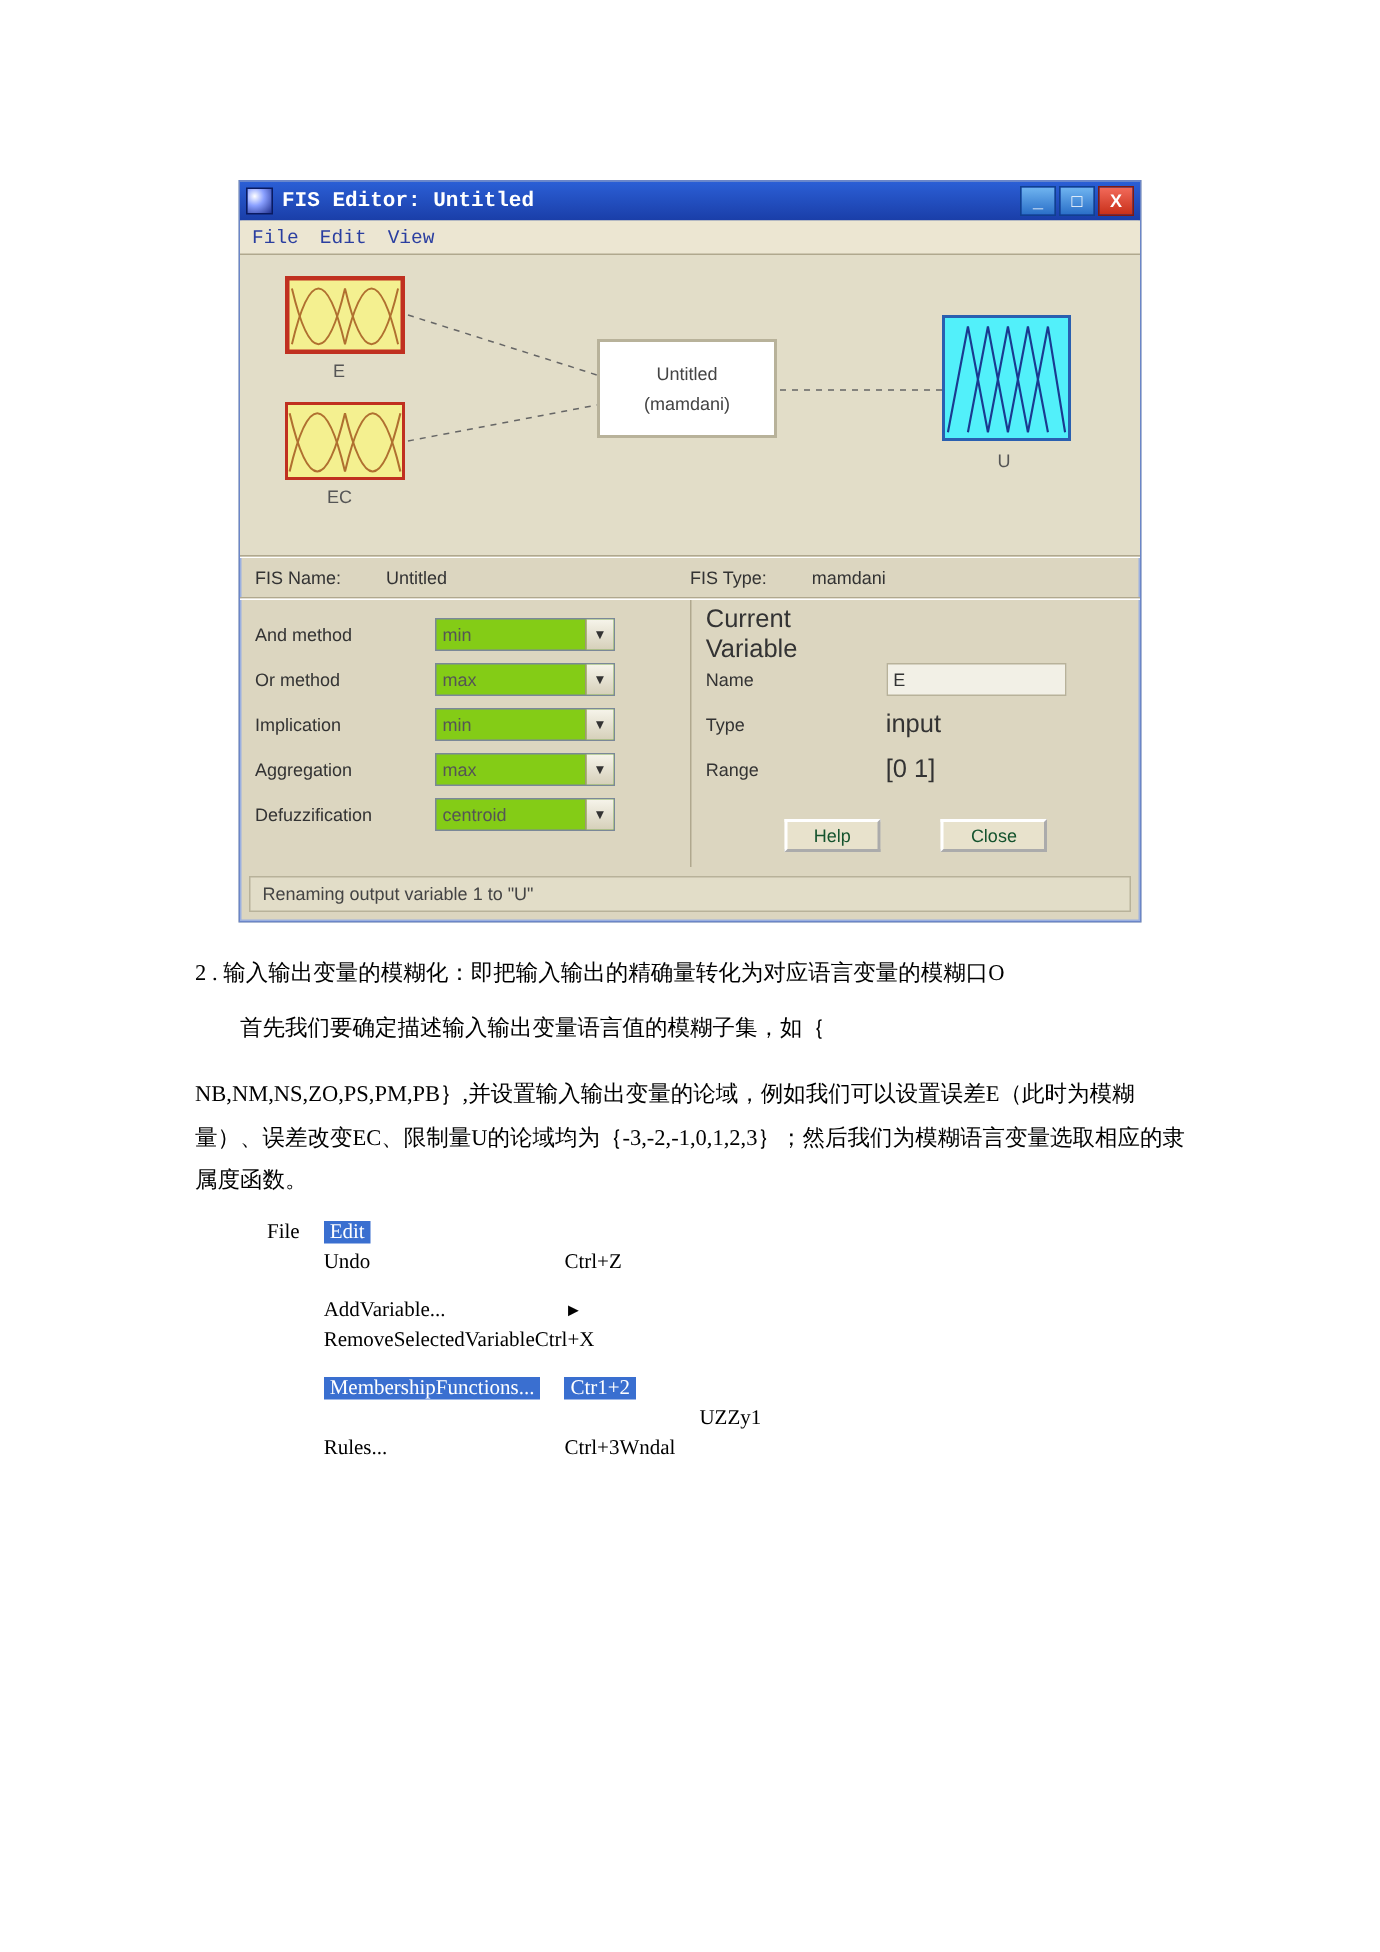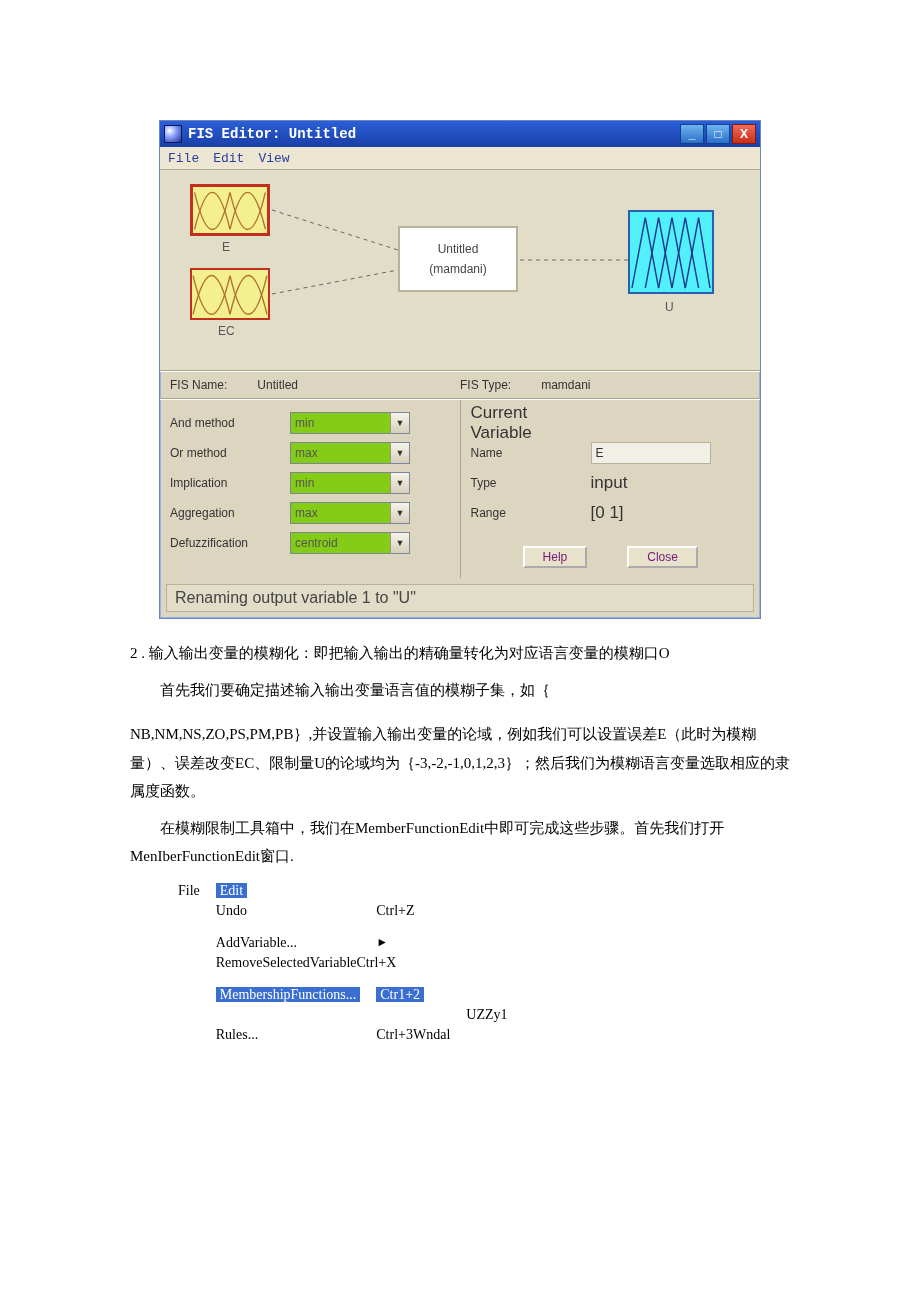--- a/index.html
+++ b/index.html
@@ -156,30 +156,30 @@
     background: #f2f0e6;
     border: 1px solid #b8b29a;
     font-size: 12px; color: #333;
     padding: 0 4px;
     display: flex; align-items: center;
   }
   .static { font-size: 17px; color: #333; }
   .btn {
     background: #e8e2cc;
     border: 2px outset #fff;
-    font-size: 12px; color: #701a75;
+    font-size: 12px; color: #14532d;
     padding: 2px 18px;
     text-align: center;
   }
   .panel-btns { display: flex; gap: 40px; justify-content: center; margin-top: 18px; }
 
   .status {
     border-top: 1px solid #fff;
     padding: 4px 8px;
-    font-size: 16px; color: #444;
+    font-size: 12px; color: #444;
     background: #e2ddc8;
     border: 1px solid #b8b29a;
     margin: 6px;
   }
 
   
   .para {
     font-family: SimSun, "Songti SC", serif;
     line-height: 1.9;
     margin: 8px 0;
@@ -341,21 +341,20 @@
     <div class="status">
       <span>Renaming output variable 1 to "U"</span>
     </div>
   </div>
 
   <p class="para">2 . 输入输出变量的模糊化：即把输入输出的精确量转化为对应语言变量的模糊口O</p>
 
   <p class="para indent" style="margin-bottom:0;">首先我们要确定描述输入输出变量语言值的模糊子集，如｛</p>
   <p class="para" style="margin-top:16px;">NB,NM,NS,ZO,PS,PM,PB｝,并设置输入输出变量的论域，例如我们可以设置误差E（此时为模糊量）、误差改变EC、限制量U的论域均为｛-3,-2,-1,0,1,2,3｝；然后我们为模糊语言变量选取相应的隶属度函数。</p>
 
-  <p class="para indent">在模糊限制工具箱中，我们在MemberFunctionEdit中即可完成这些步骤。首先我们打开MenIberFunctionEdit窗口.</p>
 
   <div class="menu-fig">
     <table>
       <tbody>
           <tr>
         <td>File</td>
         <td><span class="hl">Edit</span></td>
         <td></td>
             <td></td>
       </tr>

